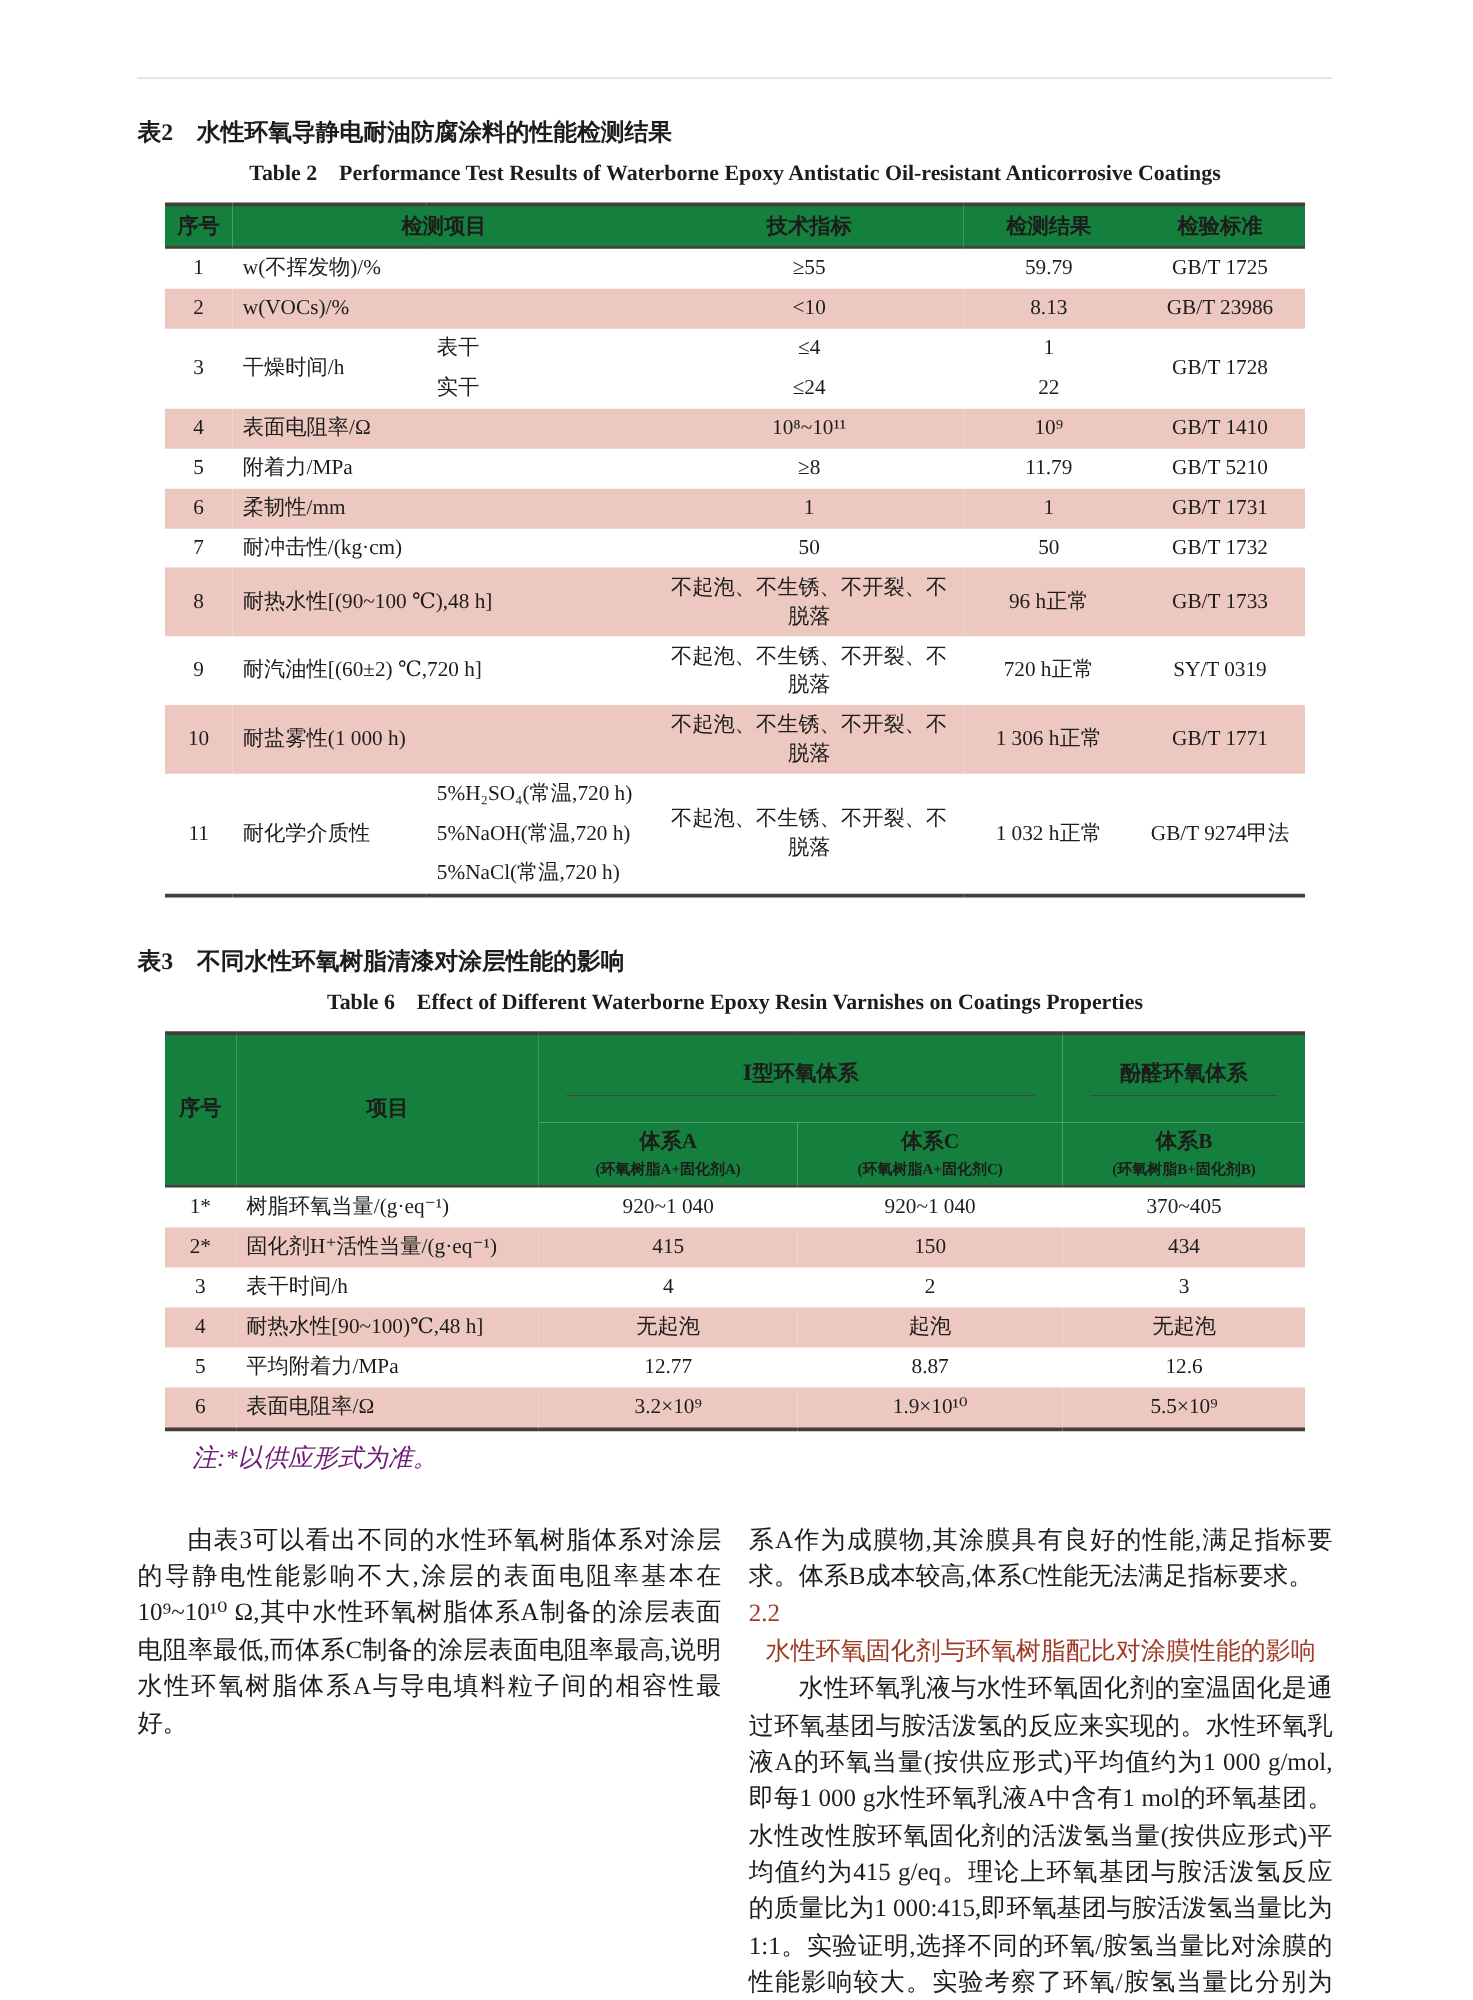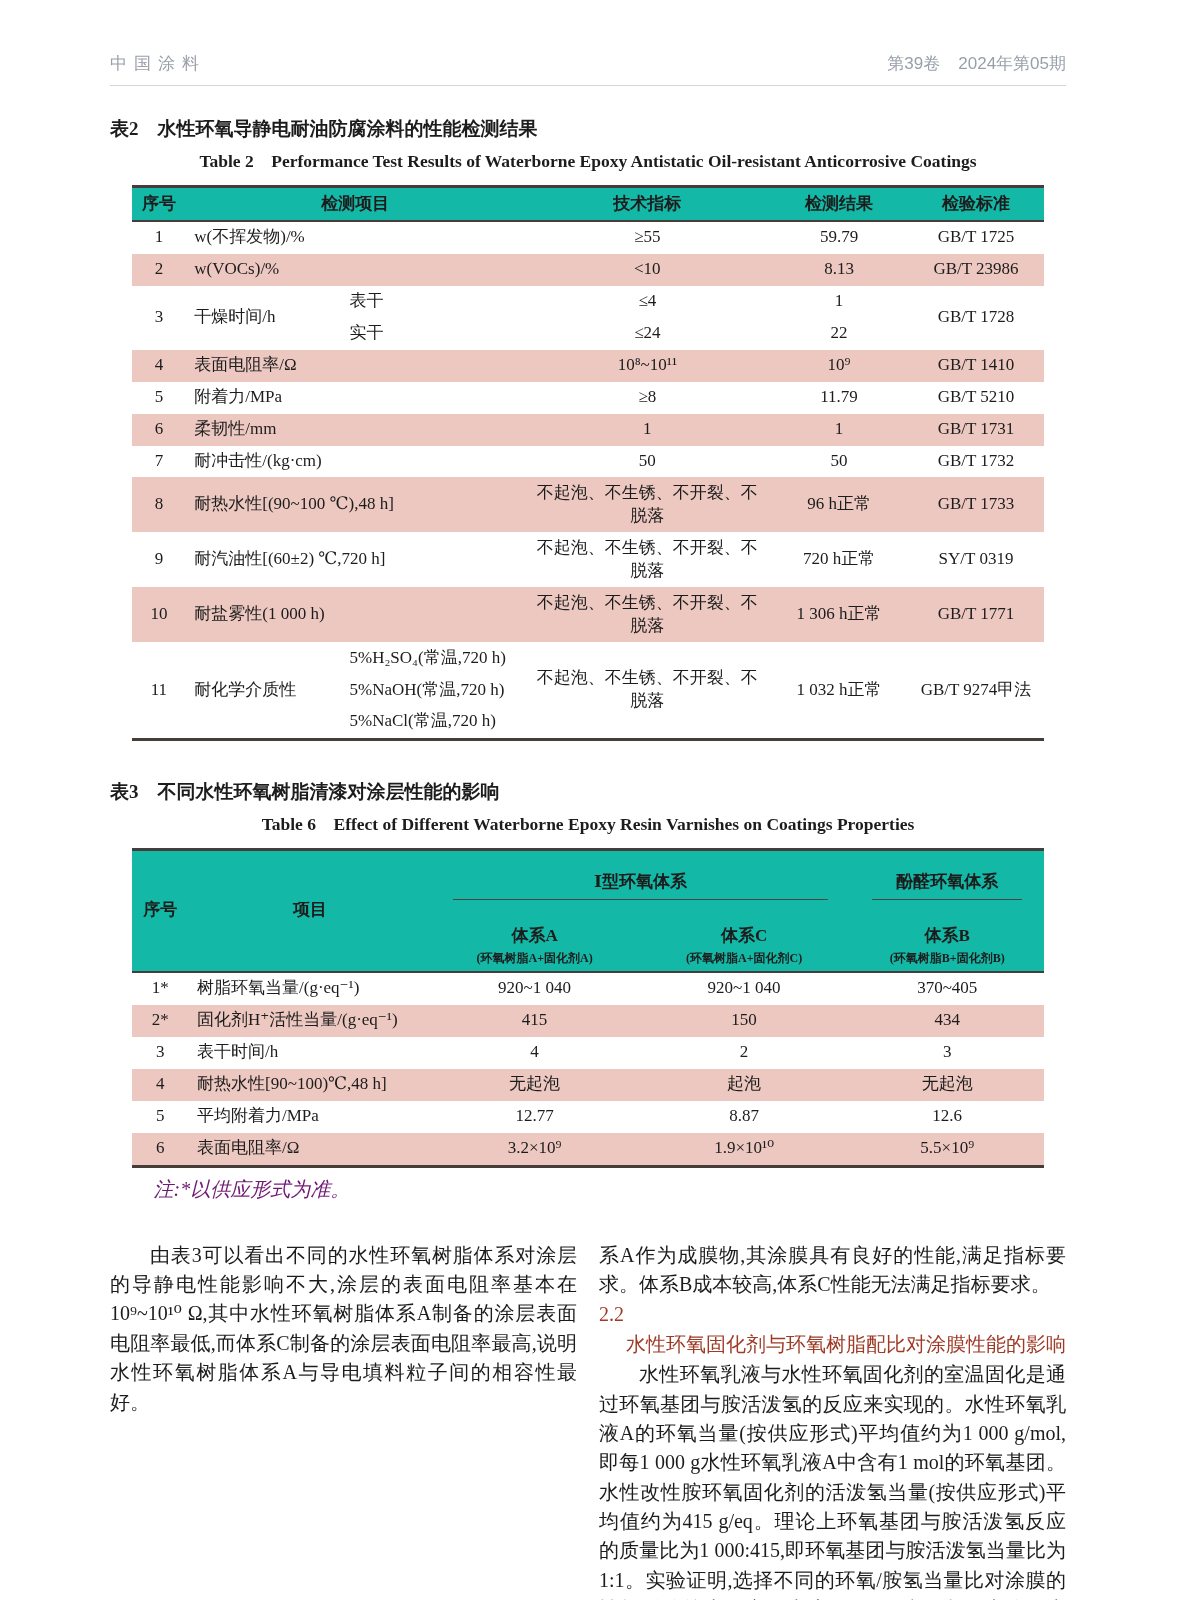--- a/index.html
+++ b/index.html
@@ -20,48 +20,44 @@
 
   
   .tbl-block { margin-top:30px; }
   .tbl-title-zh { text-align:left; font-weight:bold; font-size:19px; }
   .tbl-title-en { text-align:center; font-weight:bold; font-size:17.5px; margin-top:7px; }
 
   
   table { width:95.5%; margin:12px auto 0; border-collapse:collapse; font-size:17px;
           border-top:3px solid #463c39; border-bottom:3px solid #463c39; }
   th, td { padding:4.5px 8px; text-align:center; vertical-align:middle; line-height:1.35; }
-  thead th { background:#14b8a6; font-weight:bold; border-bottom:2px solid #463c39; }
+  thead th { background:#15803d; font-weight:bold; border-bottom:2px solid #463c39; }
   tr.pink td { background:#ecc8c1; }
   td.left, th.left { text-align:left; }
   .t3 thead tr.h1 th.grp-cell { border-bottom:none; }
   .grp { border-bottom:1.5px solid #4a4340; padding-bottom:5px; margin:16px 14px; }
   .sub-hdr { font-size:12px; margin-top:2px; }
   .note { width:95.5%; margin:8px auto 0; padding-left:22px;
           color:#701a75; font-style:italic; font-size:20px; }
 
   
   .columns { display:flex; gap:22px; margin-top:38px; font-size:20px;
              line-height:1.47; text-align:justify; }
   .col { flex:1; min-width:0; }
   .col p { margin:0; }
   .col p.indent { text-indent:2em; }
   .sec-heading { display:flex; color:#9e3a26; font-weight:normal; margin:1px 0;flex-direction:column; }
   .sec-no { width:48px; flex:none; }
-  .sec-title { flex:1; text-align:right; }
+  .sec-title { flex:1; text-align:center; }
 </style>
 </head>
 <body>
 
 <div class="page">
 
-  <div class="pg-header">
-    <span class="journal">中国涂料</span>
-    <span class="issue"><span>第39卷</span><span>2024年第05期</span></span>
-  </div>
   <hr class="header-rule">
 
   <div class="tbl-block">
     <div class="tbl-title-zh">表2　水性环氧导静电耐油防腐涂料的性能检测结果</div>
     <div class="tbl-title-en">Table 2　Performance Test Results of Waterborne Epoxy Antistatic Oil-resistant Anticorrosive Coatings</div>
     <table class="t2">
       <colgroup>
         <col style="width:6%">
           <col style="width:17%">
           <col style="width:20%">

